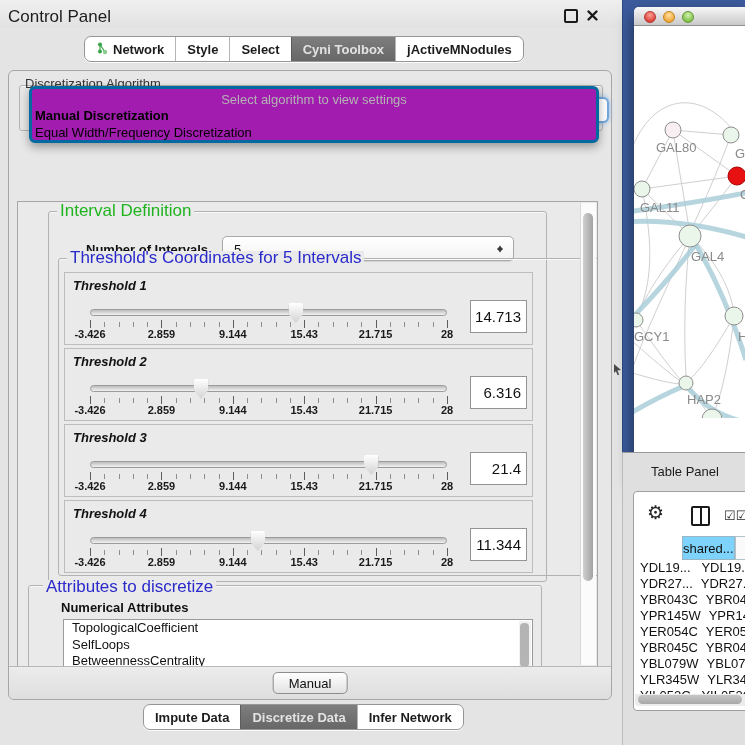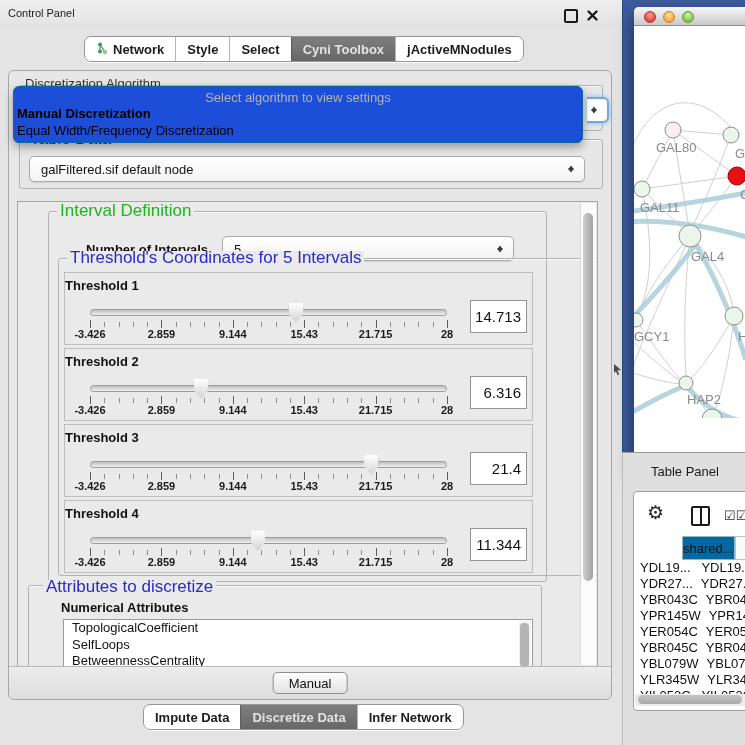--- a/index.html
+++ b/index.html
@@ -1,55 +1,55 @@
 <!DOCTYPE html>
 <html><head>
 <meta charset="utf-8">
 <style>
   html,body{margin:0;padding:0;}
   body{width:745px;height:745px;font-family:"Liberation Sans",sans-serif;background:#e3e3e3;}
   .stage{position:relative;width:745px;height:745px;overflow:hidden;background:#e3e3e3;}
   
   .control-panel{position:absolute;left:0;top:0;width:622px;height:745px;background:#e4e4e4;}
   .cp-titlebar{position:absolute;left:0;top:0;width:100%;height:28px;background:linear-gradient(#efefef,#e2e2e2);}
-  .cp-title{position:absolute;left:8px;top:7px;font-size:11px;color:#1c1c1c;}
+  .cp-title{position:absolute;left:8px;top:7px;font-size:17px;color:#1c1c1c;}
   .float-btn{position:absolute;left:564px;top:9px;width:10px;height:10px;border:2px solid #1a1a1a;border-radius:2px;}
   .close-btn{position:absolute;left:586px;top:8px;width:13px;height:13px;}
   .seg-control{position:absolute;display:flex;height:24px;background:#fff;border:1px solid #969696;border-radius:7px;overflow:hidden;font-size:13px;font-weight:bold;color:#1c1c1c;box-shadow:0 1px 0 rgba(255,255,255,.8);}
   .seg{display:flex;align-items:center;gap:5px;padding:0 11px;white-space:nowrap;}
   .seg + .seg{border-left:1px solid #b5b5b5;}
   .seg.sel{background:linear-gradient(#7e7e7e,#676767);color:#e3e3e3;border-left-color:#5c5c5c;}
   .top-tabs{left:84px;top:36px;}
   .bottom-tabs{left:143px;top:704px;}
   .outer-panel{position:absolute;left:8px;top:70px;width:604px;height:630px;background:#e7e7e7;border:1px solid #a6a6a6;border-radius:6px;box-sizing:border-box;}
   .group-box{position:absolute;border:1px solid #b2b2b2;border-radius:3px;box-shadow:inset 0 1px 0 rgba(255,255,255,.7);box-sizing:border-box;}
   .group-label{position:absolute;top:-8px;font-size:17px;padding:0 3px;line-height:14px;}
   .green{color:#1fb41f;background:#eaeaea;}
   .blue{color:#2a2acb;background:#eaeaea;}
   .dark{color:#333;background:#e7e7e7;}
   .disc-label{position:absolute;left:16px;top:5px;font-size:13px;color:#333;z-index:1;}
   .disc-group{left:10px;top:14px;width:584px;height:46px;}
   .combo-frag{position:absolute;left:578px;top:26px;width:22px;height:26px;background:#fff;border:2px solid #74a7dc;border-left:none;border-radius:0 6px 6px 0;box-shadow:0 0 5px #86b4e4;box-sizing:border-box;z-index:2;}
-  .algo-popup{position:absolute;left:4px;top:15px;width:570px;height:57px;background:#1d4ed8;border:1px solid #0369a1;border-radius:6px;box-shadow:0 4px 10px rgba(0,0,0,.35);z-index:10;box-sizing:border-box;}
+  .algo-popup{position:absolute;left:20px;top:15px;width:570px;height:57px;background:#a21caf;border:3px solid #0369a1;border-radius:6px;box-shadow:0 4px 10px rgba(0,0,0,.35);z-index:10;box-sizing:border-box;}
   .popup-hint{position:absolute;left:0;right:0;top:3px;text-align:center;font-size:13px;color:#b3b3b3;}
   .popup-opt{position:absolute;left:3px;font-size:13px;color:#000;white-space:nowrap;}
   .td-group{left:10px;top:68px;width:584px;height:50px;}
   .combo{position:absolute;background:linear-gradient(#ffffff,#f3f3f3);border:1px solid #a9a9a9;border-radius:5px;box-shadow:0 1px 1px rgba(0,0,0,.1);box-sizing:border-box;}
   .combo-text{position:absolute;left:11px;top:50%;transform:translateY(-50%);font-size:13px;color:#111;white-space:nowrap;}
   .spinner{position:absolute;right:9px;top:50%;width:7px;height:13px;transform:translateY(-50%);}
   .spinner::before{content:"";position:absolute;top:0;left:0;border:3.5px solid transparent;border-bottom:4.5px solid #3a3a3a;}
   .spinner::after{content:"";position:absolute;bottom:0;left:0;border:3.5px solid transparent;border-top:4.5px solid #3a3a3a;}
   .td-combo{left:9px;top:16px;width:556px;height:26px;}
   .scroll-panel{position:absolute;left:8px;top:130px;width:581px;height:466px;background:#eaeaea;border:1px solid #a6a6a6;box-sizing:border-box;overflow:hidden;}
   .interval-group{left:30px;top:9px;width:499px;height:371px;}
   .noi-label{position:absolute;left:37px;top:30px;font-size:13px;font-weight:bold;color:#111;}
   .noi-combo{left:173px;top:24px;width:292px;height:25px;}
   .threshold-group{left:9px;top:46px;width:575px;height:318px;}
   .thr-item{position:absolute;left:5px;width:469px;height:73px;background:#eaeaea;border:1px solid #bdbdbd;box-sizing:border-box;}
-  .thr-title{position:absolute;left:0;top:5px;font-size:13px;font-weight:bold;color:#111;}
+  .thr-title{position:absolute;left:8px;top:5px;font-size:13px;font-weight:bold;color:#111;font-style:italic;}
   .thr-track{position:absolute;left:25px;top:36px;width:357px;height:7px;border-radius:4px;background:linear-gradient(#bdbdbd,#f2f2f2);border:1px solid #9b9b9b;box-sizing:border-box;}
   .thr-thumb{position:absolute;top:-7px;width:15px;height:20px;transform:translateX(-50%);background:linear-gradient(#ffffff,#d2d2d2);clip-path:polygon(8% 0,92% 0,100% 12%,100% 55%,50% 100%,0 55%,0 12%);filter:drop-shadow(0 0 1px #7d7d7d);}
   .thr-ticks{position:absolute;left:25px;top:47px;width:357px;height:9px;}
   .tick{position:absolute;width:1px;background:#8d8d8d;}
   .tick.major{height:8px;top:0;background:#5e5e5e;}
   .tick.minor{height:5px;top:2px;}
   .tick-label{position:absolute;top:55px;transform:translateX(-50%);font-size:11px;font-weight:bold;color:#1a1a1a;white-space:nowrap;}
   .thr-field{position:absolute;left:405px;top:27px;width:57px;height:33px;background:#fff;border:1px solid #949494;font-family:"Liberation Sans",sans-serif;font-size:15px;color:#111;text-align:right;padding:0 5px 0 0;box-sizing:border-box;}
   .attr-group{left:10px;top:383px;width:514px;height:90px;}
   .attr-title{position:absolute;left:32px;top:14px;font-size:13px;font-weight:bold;color:#111;}
@@ -73,21 +73,21 @@
   .net-canvas{position:absolute;left:0;top:19px;width:112px;height:392px;background:#fff;overflow:hidden;}
   .table-region{position:absolute;left:0;top:452px;width:100%;height:293px;background:#dfdfdf;border-top:1px solid #9a9a9a;border-left:1px solid #bbb;box-sizing:border-box;}
   .tp-title{position:absolute;left:28px;top:11px;font-size:13px;color:#1c1c1c;}
   .tp-box{position:absolute;left:10px;top:38px;width:120px;height:220px;background:#fff;border:1px solid #9f9f9f;border-radius:4px;box-sizing:border-box;}
   .gear{position:absolute;left:13px;top:9px;font-size:19px;color:#262626;}
   .colicon{position:absolute;left:57px;top:14px;width:15px;height:16px;border:2px solid #1a1a1a;border-radius:2px;}
   .colicon::after{content:"";position:absolute;left:50%;top:0;bottom:0;width:2px;background:#1a1a1a;transform:translateX(-50%);}
   .checks{position:absolute;left:90px;top:16px;font-size:13px;color:#2a2a2a;letter-spacing:0px;}
   .tp-header{position:absolute;left:0;top:44px;right:-40px;height:24px;display:flex;font-size:13px;color:#111;}
   .tp-hcell{display:flex;align-items:center;justify-content:center;box-sizing:border-box;border:1px solid #b3c3cc;background:#fafafa;}
-  .tp-hcell.hl{background:#0369a1;border-color:#98b6c4;margin-left:48px;}
+  .tp-hcell.hl{background:#7dd3fc;border-color:#98b6c4;margin-left:48px;}
   .tp-rows{position:absolute;left:0;top:68px;right:0;height:136px;overflow:hidden;font-size:13px;color:#111;}
   .tp-row{display:flex;height:16px;line-height:16px;white-space:nowrap;}
   .tp-c1{width:66px;padding-left:6px;}
   .tp-c2{padding-left:8px;}
   .hscroll{position:absolute;left:1px;right:1px;top:202px;height:12px;background:#ececec;border-radius:0 0 3px 3px;}
   .hthumb{position:absolute;left:3px;top:1px;width:104px;height:9px;background:linear-gradient(#c6c6c6,#a8a8a8);border-radius:5px;}
   .cursor{position:absolute;left:613px;top:364px;z-index:20;}
 </style>
 </head>
 <body>
@@ -138,27 +138,20 @@
       </div>
 
       <div class="algo-popup">
         <div class="popup-hint">Select algorithm to view settings</div>
         <div id="popup-options">
             <div class="popup-opt" style="top: 19px; font-weight: bold;">Manual Discretization</div>
             <div class="popup-opt" style="top: 36px;">Equal Width/Frequency Discretization</div>
           </div>
       </div>
 
-      <div class="group-box td-group">
-        <span class="group-label dark" style="left:7px">Table Data</span>
-        <div class="combo td-combo">
-          <span class="combo-text">galFiltered.sif default node</span>
-          <span class="spinner"></span>
-        </div>
-      </div>
 
       <div class="scroll-panel">
         <div class="group-box interval-group">
           <span class="group-label green" style="left:8px">Interval Definition</span>
           <span class="noi-label">Number of Intervals</span>
           <div class="combo noi-combo">
             <span class="combo-text">5</span>
             <span class="spinner"></span>
           </div>
           <div class="group-box threshold-group">

